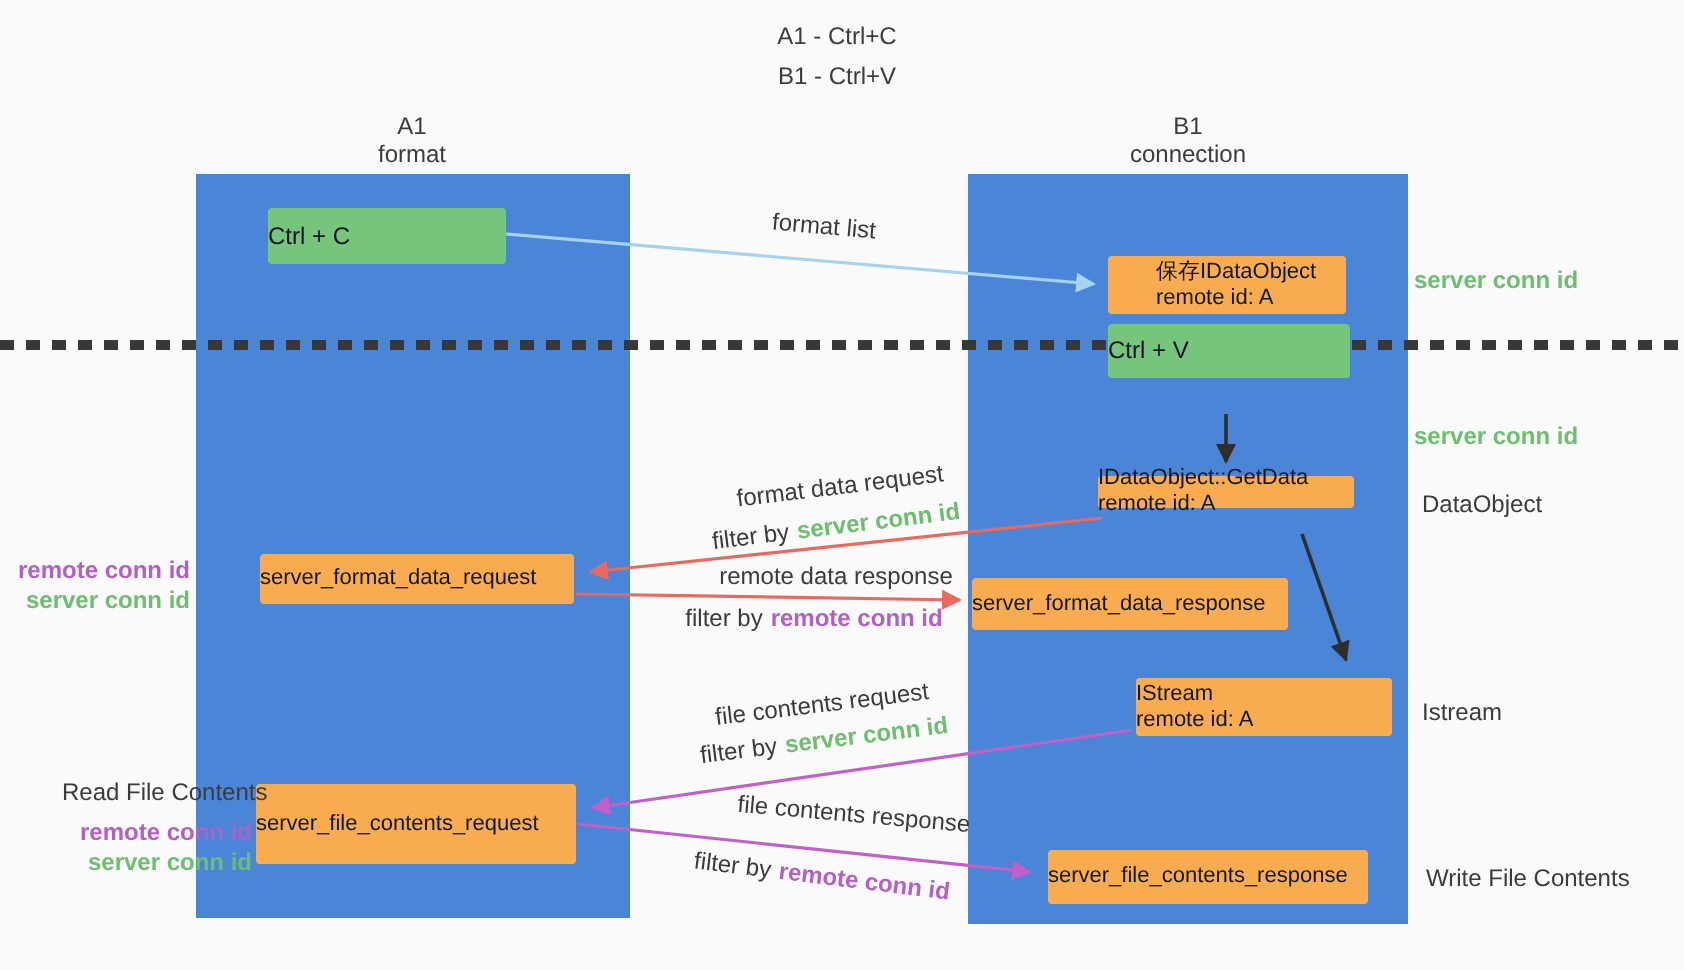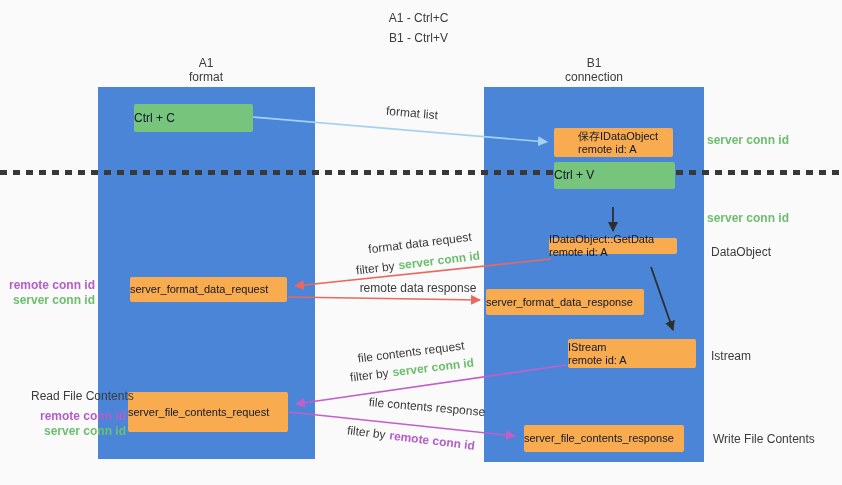--- a/index.html
+++ b/index.html
@@ -119,20 +119,23 @@
   </svg>
 
   <div class="abs lbl center" style="left:412px; top:113px; transform:translate(-50%,-50%) rotate(5deg);">format list</div>
 
   <div class="abs lbl center" style="left:420px; top:243px; transform:translate(-50%,-50%) rotate(-7deg);">format data request</div>
   <div class="abs lbl center" style="left:418px; top:263px; transform:translate(-50%,-50%) rotate(-7deg);">
     <span class="filter-by">filter by</span><span class="green-t">server conn id</span>
   </div>
 
   <div class="abs lbl center" style="left:418px; top:288px;">remote data response</div>
+  <div class="abs lbl center" style="left:407px; top:309px;">
+    <span class="filter-by">filter by</span><span class="purple-t">remote conn id</span>
+  </div>
 
   <div class="abs lbl center" style="left:411px; top:352px; transform:translate(-50%,-50%) rotate(-7deg);">file contents request</div>
   <div class="abs lbl center" style="left:412px; top:370px; transform:translate(-50%,-50%) rotate(-7deg);">
     <span class="filter-by">filter by</span><span class="green-t">server conn id</span>
   </div>
 
   <div class="abs lbl center" style="left:427px; top:407px; transform:translate(-50%,-50%) rotate(5deg);">file contents response</div>
   <div class="abs lbl center" style="left:411px; top:438px; transform:translate(-50%,-50%) rotate(7deg);">
     <span class="filter-by">filter by</span><span class="purple-t">remote conn id</span>
   </div>

